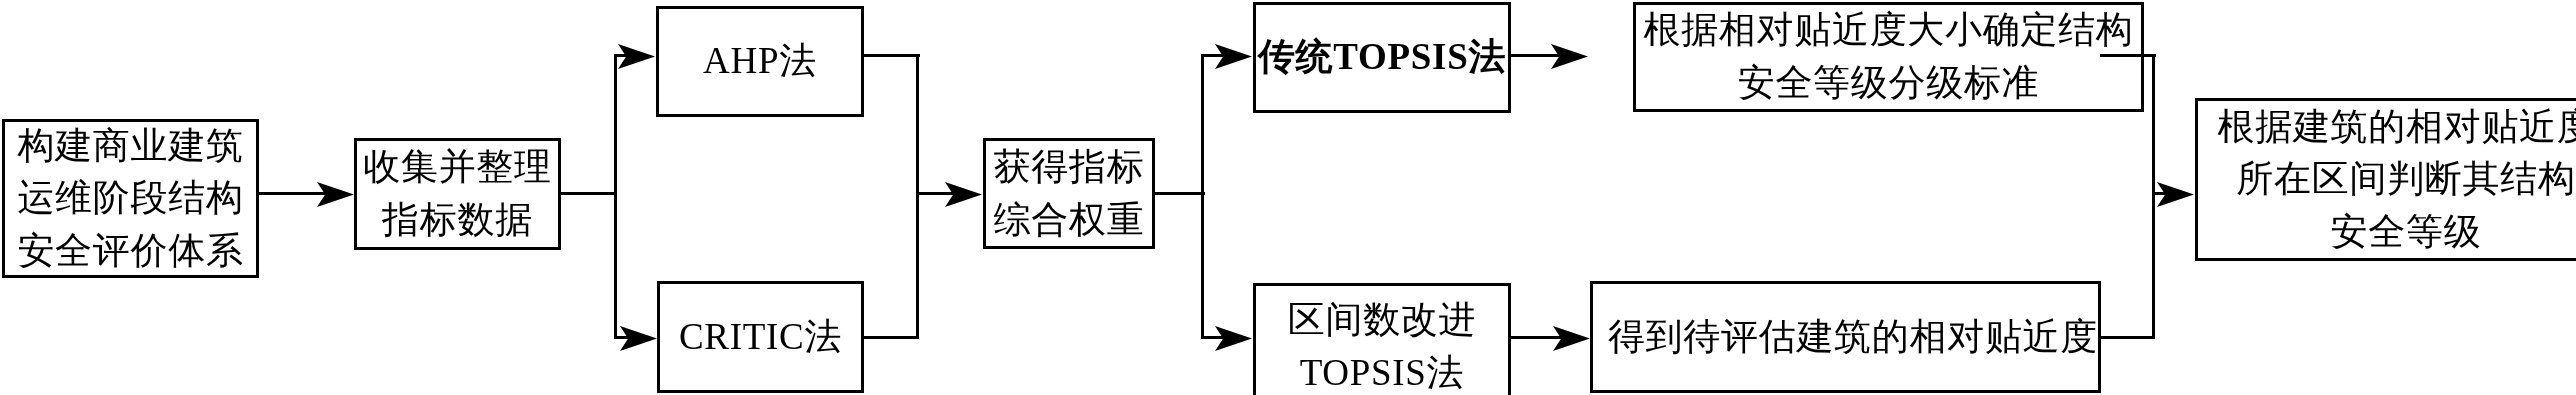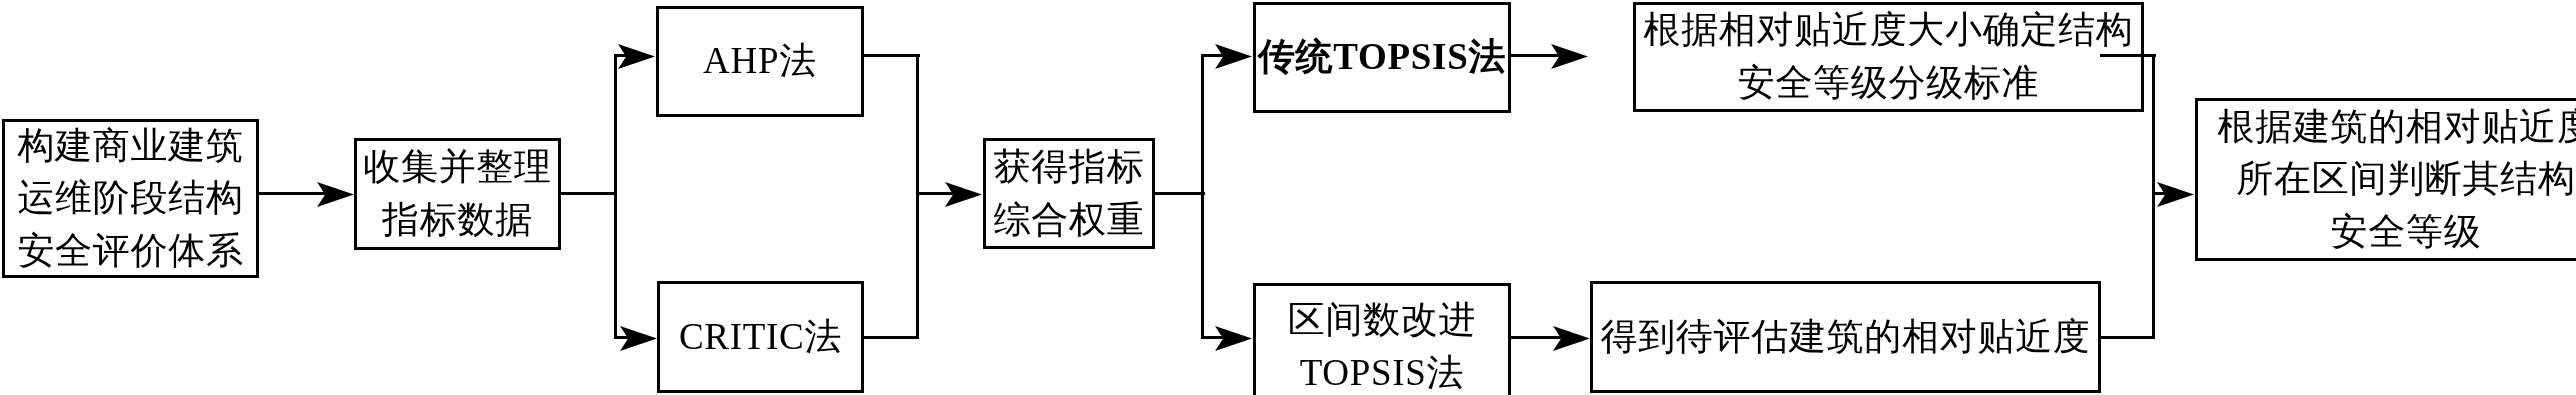--- a/index.html
+++ b/index.html
@@ -76,21 +76,21 @@
   <div class="node" style="left:1253px; top:283px; width:258px; height:127px;">
     <span class="lbl">区间数改进
 TOPSIS法</span>
   </div>
 
   <div class="node" style="left:1633px; top:2px; width:511px; height:110px;">
     <span class="lbl">根据相对贴近度大小确定结构
 安全等级分级标准</span>
   </div>
 
-  <div class="node" style="left:1590px; top:281px; width:511px; height:112px;">
+  <div class="node" style="left:1590px; top:281px; width:511px; height:112px;justify-content:flex-end;">
     <span class="lbl">得到待评估建筑的相对贴近度</span>
   </div>
 
   <div class="node" style="left:2195px; top:98px; width:422px; height:163px;">
     <span class="lbl">根据建筑的相对贴近度
 所在区间判断其结构
 安全等级</span>
   </div>
 
   <div class="hline" style="left:259px; top:192px; width:66px;"></div>

